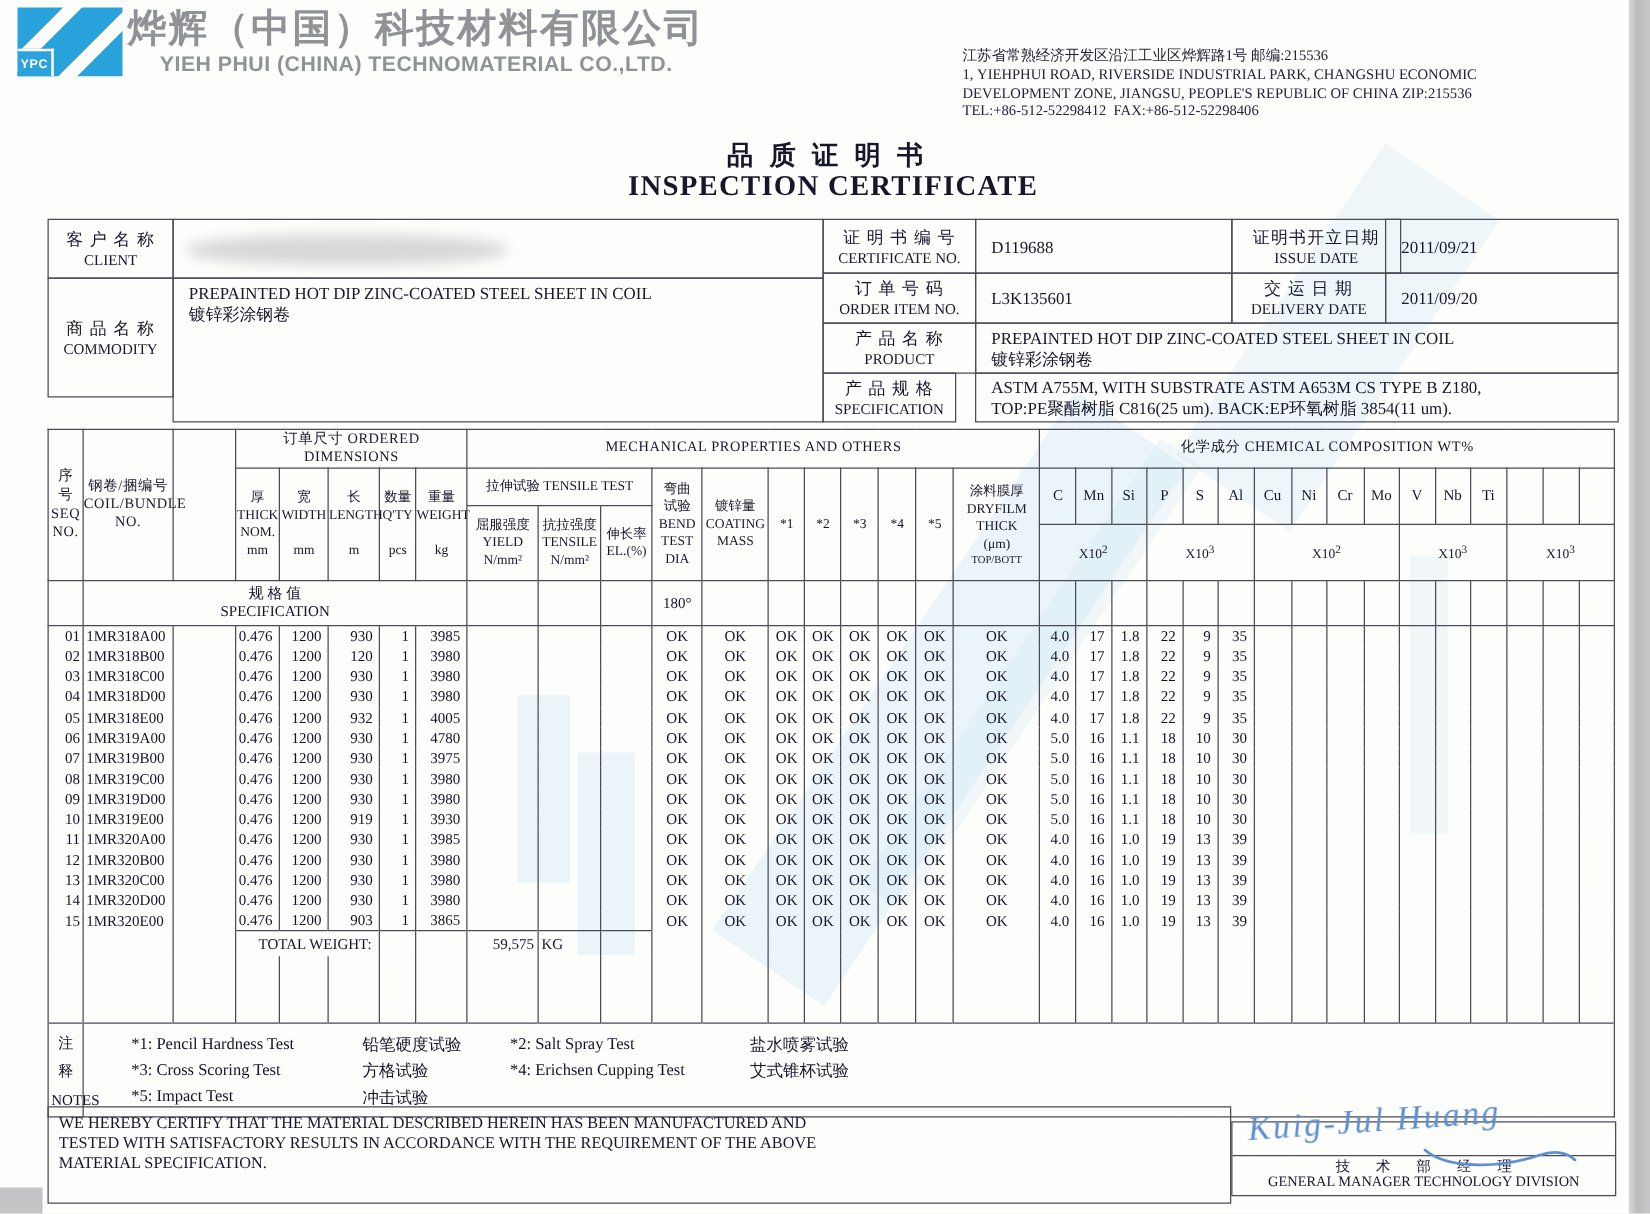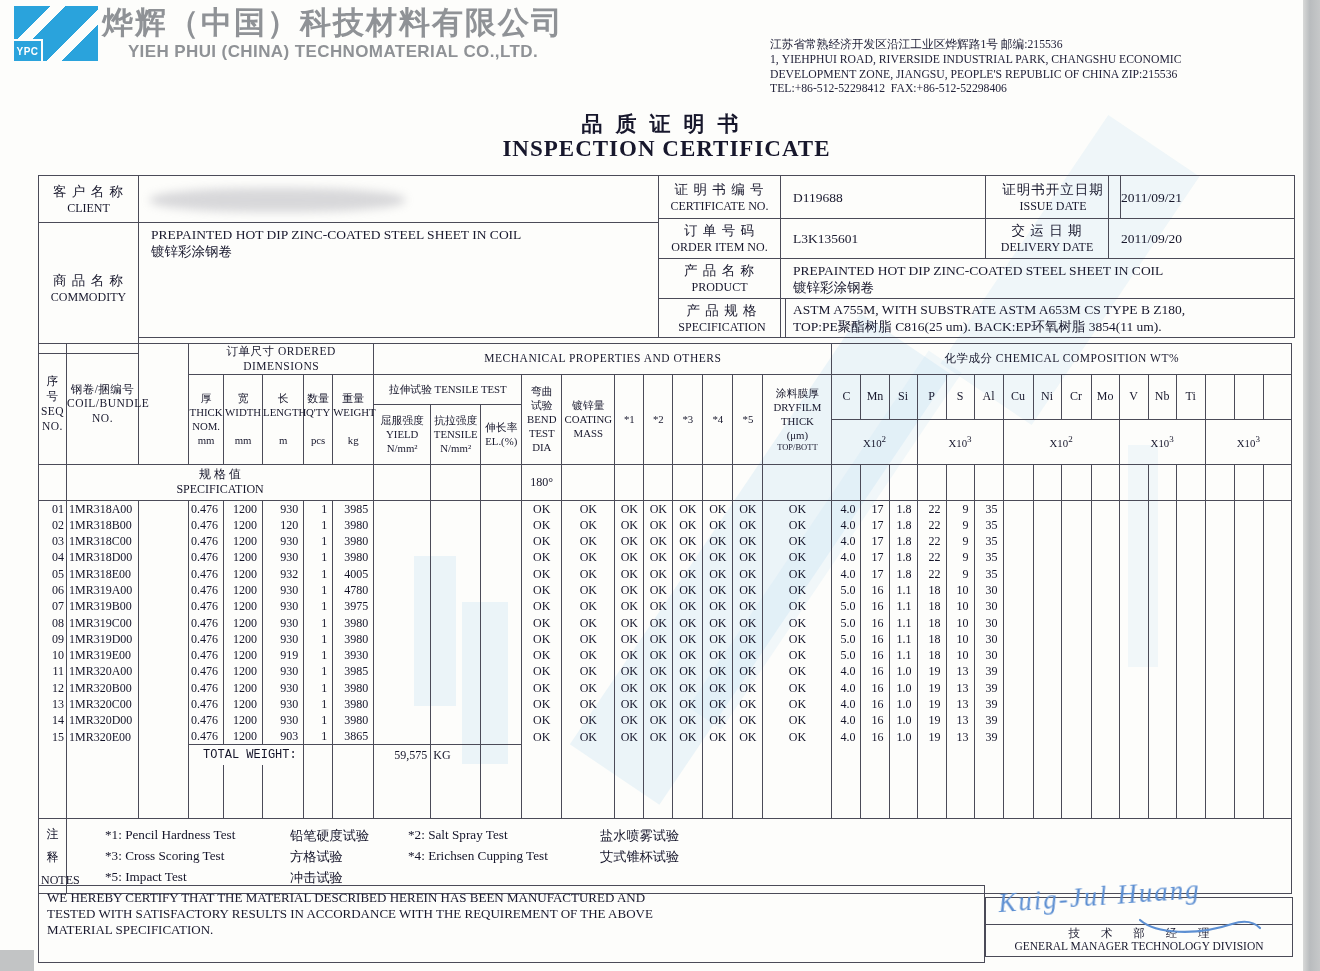--- a/index.html
+++ b/index.html
@@ -65,21 +65,21 @@
   .notes-lab{text-align:center;font-size:9.5px;white-space:pre-line;line-height:1.9;padding-top:4px!important;}
   .notes-grid{display:grid;grid-template-columns:185px 118px 192px auto;
       padding:8px 0 0 36px;font-size:13.2px;row-gap:3px;}
   
   .c-seq{text-align:right;}
   .c-coil{text-align:left;}
   .c-thick,.c-width,.c-length,.c-qty,.c-weight{text-align:right;padding-right:5px!important;}
   .c-bend,.c-coating,.c-t1,.c-t2,.c-t3,.c-t4,.c-t5,.c-dryfilm{text-align:center;}
   .c-c,.c-mn,.c-si,.c-p,.c-s,.c-al{text-align:right;padding-right:5px!important;}
   .ctr{text-align:center;}
-  .total-label{text-align:left;padding-left:14px!important;font-size:12.5px;font-family:Liberation Mono, monospace;}
+  .total-label{text-align:center;padding-left:14px!important;font-size:12.5px;}
   .total-val{text-align:right;padding-right:3px!important;font-size:12.5px;}
   .total-unit{text-align:left;font-size:12.5px;}
   
   .certify-box{left:38px;top:885px;width:947px;height:78px;box-sizing:border-box;
       border:1px solid #4b4b58;z-index:2;padding:4px 8px;}
   .certify-cn{font-size:14px;letter-spacing:5.5px;line-height:18px;}
   .certify-en{font-size:13px;line-height:16.2px;white-space:pre-line;}
   .sig-box{left:985px;top:897px;width:308px;height:60px;box-sizing:border-box;
       border:1px solid #4b4b58;z-index:2;}
   .sig-divider{position:absolute;left:0;top:26px;width:100%;border-top:1px solid #4b4b58;}
@@ -122,21 +122,21 @@
   <div class="abs title-en">INSPECTION CERTIFICATE</div>
 
   <div class="grid-cell lab" style="left:38px;top:175px;width:101px;height:48px;">
     <div class="lab-cn">客 户 名 称</div>
     <div class="lab-en">CLIENT</div>
   </div>
   <div class="grid-cell val" style="left:138px;top:175px;width:521px;height:48px;">
     <span></span>
   </div>
   <div class="smudge"></div>
-  <div class="grid-cell lab" style="left:38px;top:222px;width:101px;height:132px;">
+  <div class="grid-cell lab" style="left:38px;top:222px;width:101px;height:96px;">
     <div class="lab-cn">商 品 名 称</div>
     <div class="lab-en">COMMODITY</div>
   </div>
   <div class="grid-cell val top" style="left:138px;top:222px;width:521px;height:116px;">
     <span>PREPAINTED HOT DIP ZINC-COATED STEEL SHEET IN COIL</span>
     <span>镀锌彩涂钢卷</span>
   </div>
 
   <div class="grid-cell lab" style="left:658px;top:175px;width:123px;height:44px;">
     <div class="lab-cn">证 明 书 编 号</div>
@@ -170,21 +170,21 @@
 
   <div class="grid-cell lab" style="left:658px;top:258px;width:123px;height:41px;">
     <div class="lab-cn">产 品 名 称</div>
     <div class="lab-en">PRODUCT</div>
   </div>
   <div class="grid-cell val" style="left:780px;top:258px;width:515px;height:41px;">
     <span>PREPAINTED HOT DIP ZINC-COATED STEEL SHEET IN COIL</span>
     <span>镀锌彩涂钢卷</span>
   </div>
 
-  <div class="grid-cell lab" style="left:658px;top:298px;width:128px;height:40px;">
+  <div class="grid-cell lab" style="left:658px;top:298px;width:107px;height:40px;">
     <div class="lab-cn">产 品 规 格</div>
     <div class="lab-en">SPECIFICATION</div>
   </div>
   <div class="grid-cell val" style="left:780px;top:298px;width:515px;height:40px;">
     <span>ASTM A755M, WITH SUBSTRATE ASTM A653M CS TYPE B Z180,</span>
     <span>TOP:PE聚酯树脂 C816(25 um).  BACK:EP环氧树脂 3854(11 um).</span>
   </div>
 
   <table class="main">
     <colgroup>

